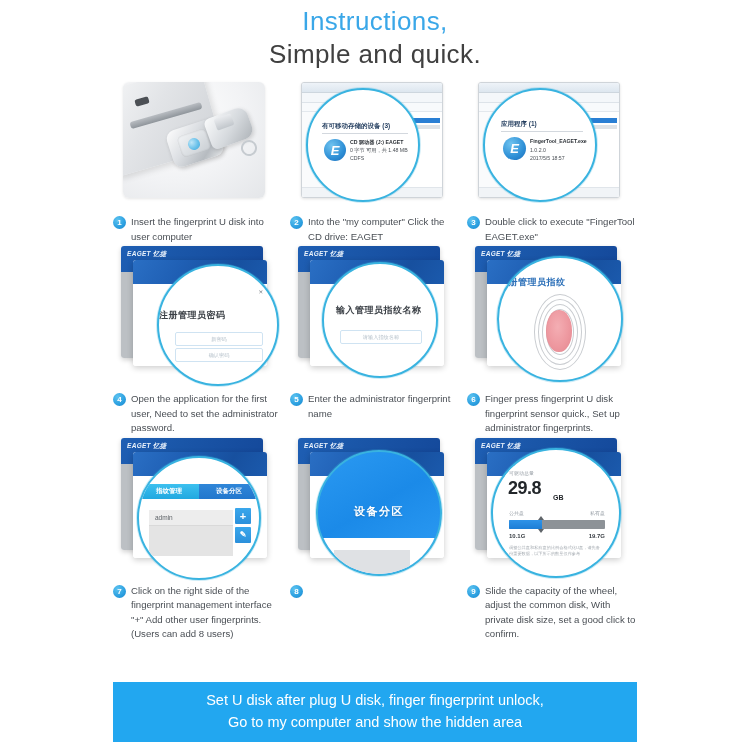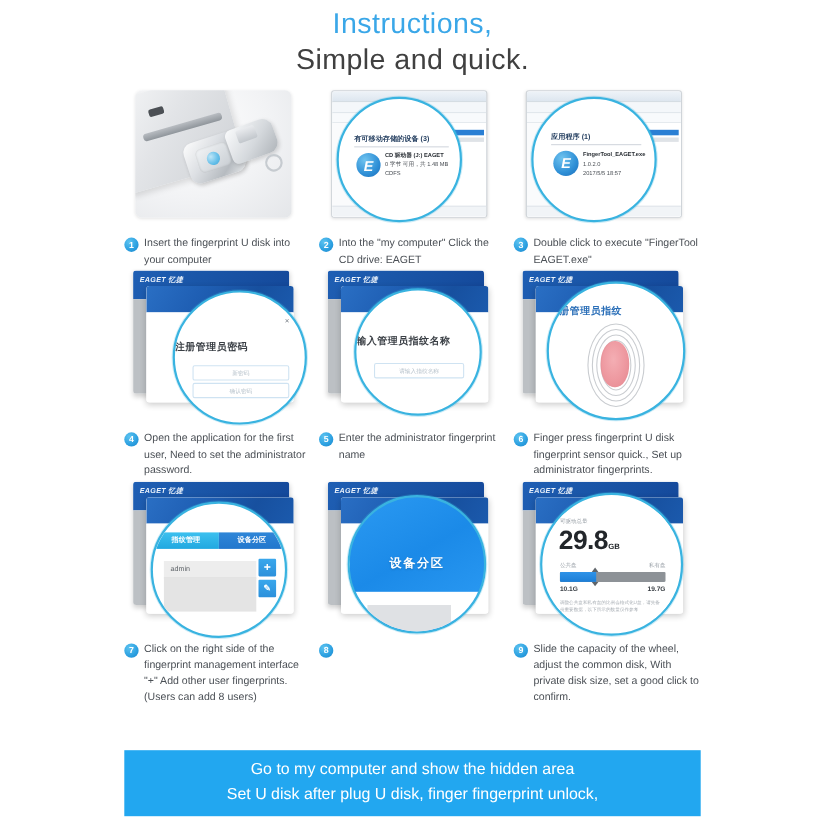--- a/index.html
+++ b/index.html
@@ -265,21 +265,21 @@
     font-size:11px;font-weight:bold;letter-spacing:1.5px;
     text-shadow:0 1px 2px rgba(0,0,0,.18);
   }
 
   
   .capcard{
     position:absolute;background:#fff;border-radius:2px;
   }
   .cap-label{position:absolute;font-size:5px;color:#9aa1a8;}
   .cap-num{
-    position:absolute;font-size:24px;font-weight:bold;color:#22262a;letter-spacing:-.5px;
+    position:absolute;font-size:18px;font-weight:bold;color:#22262a;letter-spacing:-.5px;
   }
   .cap-unit{position:absolute;font-size:7px;font-weight:bold;color:#22262a;}
   .cap-bar{
     position:absolute;height:9px;background:#8d9297;border-radius:1px;overflow:hidden;
   }
   .cap-fill{height:100%;background:linear-gradient(180deg,#2f93e8,#1d7ed6);}
   .cap-handle{position:absolute;width:0;height:0;}
   .cap-handle.up{
     border-left:3px solid transparent;border-right:3px solid transparent;
     border-bottom:4px solid #5f6469;
@@ -341,21 +341,21 @@
           <div class="udisk"></div>
           <div class="udisk-inner"></div>
           <div class="udisk-dot"></div>
           <div class="cap"></div>
           <div class="cap-slot"></div>
           <div class="keyring"></div>
         </div>
       </div>
       <div class="caption">
         <div class="numbadge">1</div>
-        <div class="captext">Insert the fingerprint U disk into your computer</div>
+        <div class="captext">Insert the fingerprint U disk into user computer</div>
       </div>
     </div>
 
     <div class="cell">
       <div class="figbox r1">
         <div class="winpanel">
           <div class="win-titlebar"></div>
           <div class="win-addr"></div>
           <div class="win-toolbar"></div>
           <div class="win-body">
@@ -452,21 +452,21 @@
             </div>
             <div class="side"></div>
             <div class="area"></div>
           </div>
           <div class="appwin-front">
             <div class="bar2"></div>
             <div class="content"></div>
           </div>
         </div>
         <div class="bubble" style="left:32px;top:18px;width:112px;height:112px;">
-          <div class="dlg-title" style="top:40px;">输入管理员指纹名称</div>
+          <div class="dlg-title" style="top:40px;padding-left:12px;">输入管理员指纹名称</div>
           <div class="dlg-field" style="left:16px;top:66px;width:80px;">请输入指纹名称</div>
         </div>
       </div>
       <div class="caption">
         <div class="numbadge">5</div>
         <div class="captext">Enter the administrator fingerprint name</div>
       </div>
     </div>
 
     <div class="cell">
@@ -597,15 +597,15 @@
       </div>
       <div class="caption">
         <div class="numbadge">9</div>
         <div class="captext">Slide the capacity of the wheel, adjust the common disk, With private disk size, set a good click to confirm.</div>
       </div>
     </div>
   </div>
 </div>
 
 <div class="banner">
+  <div>Set U disk after plug U disk, finger fingerprint unlock,</div>
   <div>Go to my computer and show the hidden area</div>
-  <div>Set U disk after plug U disk, finger fingerprint unlock,</div>
 </div>
 
 </body></html>

